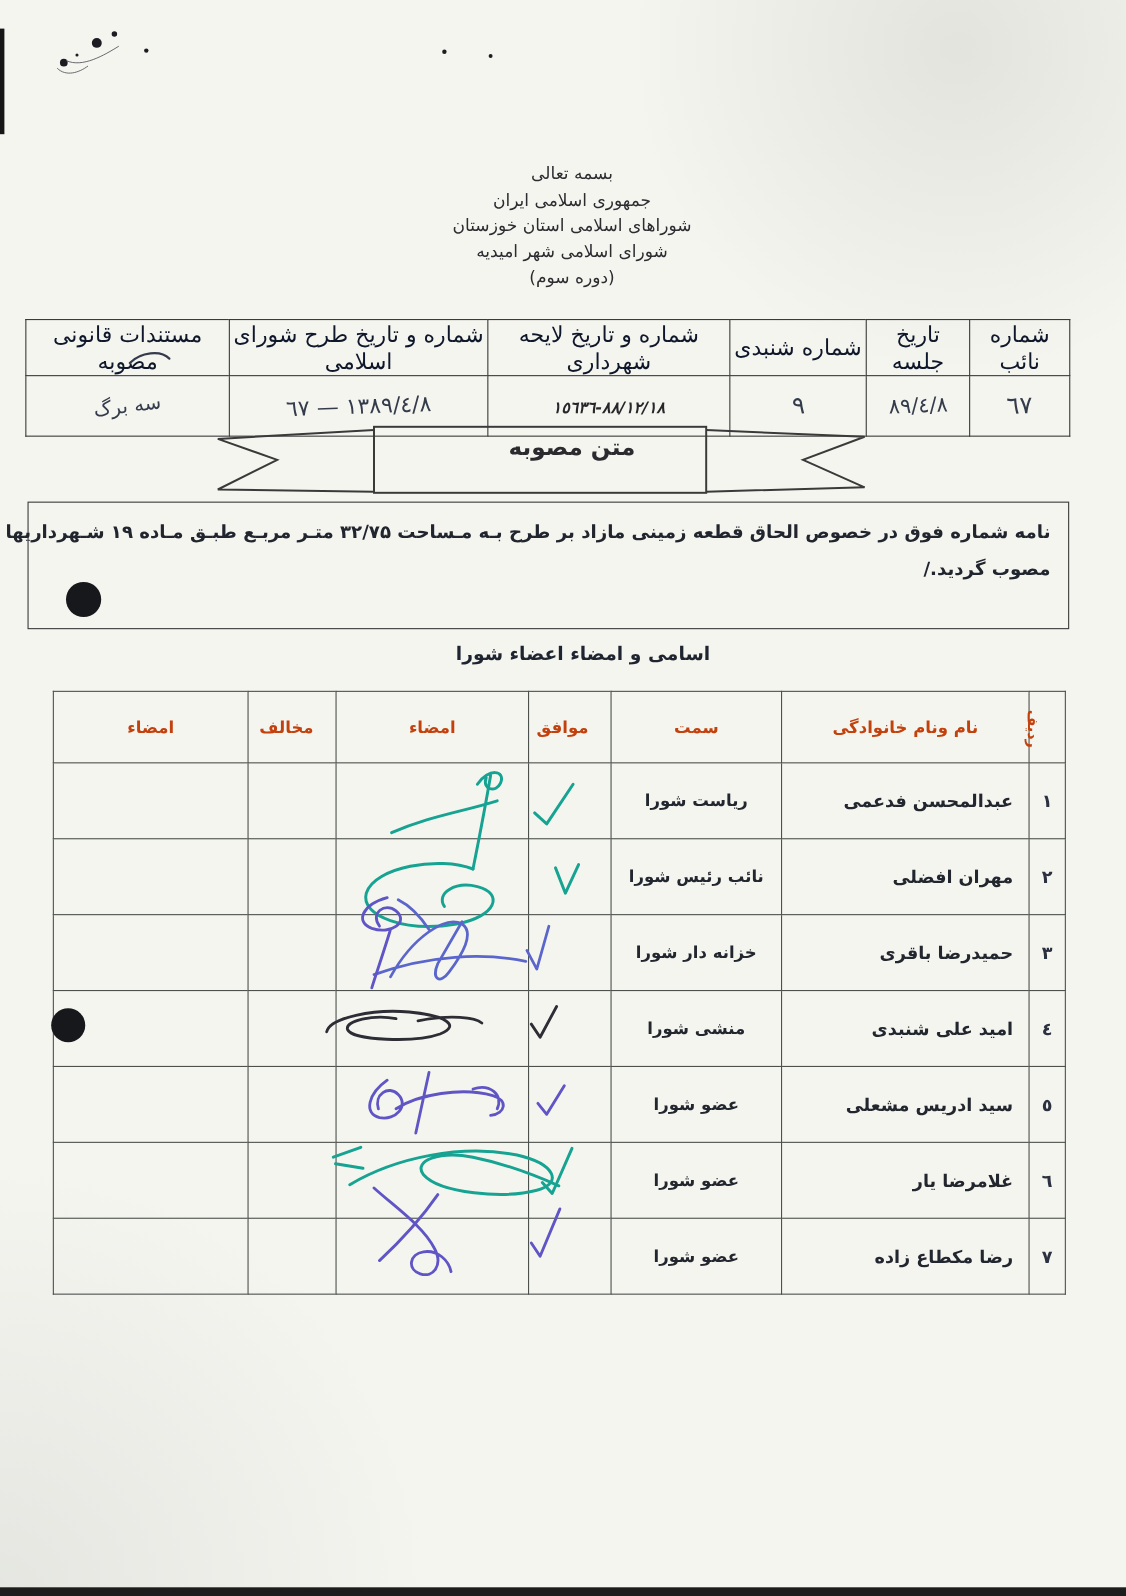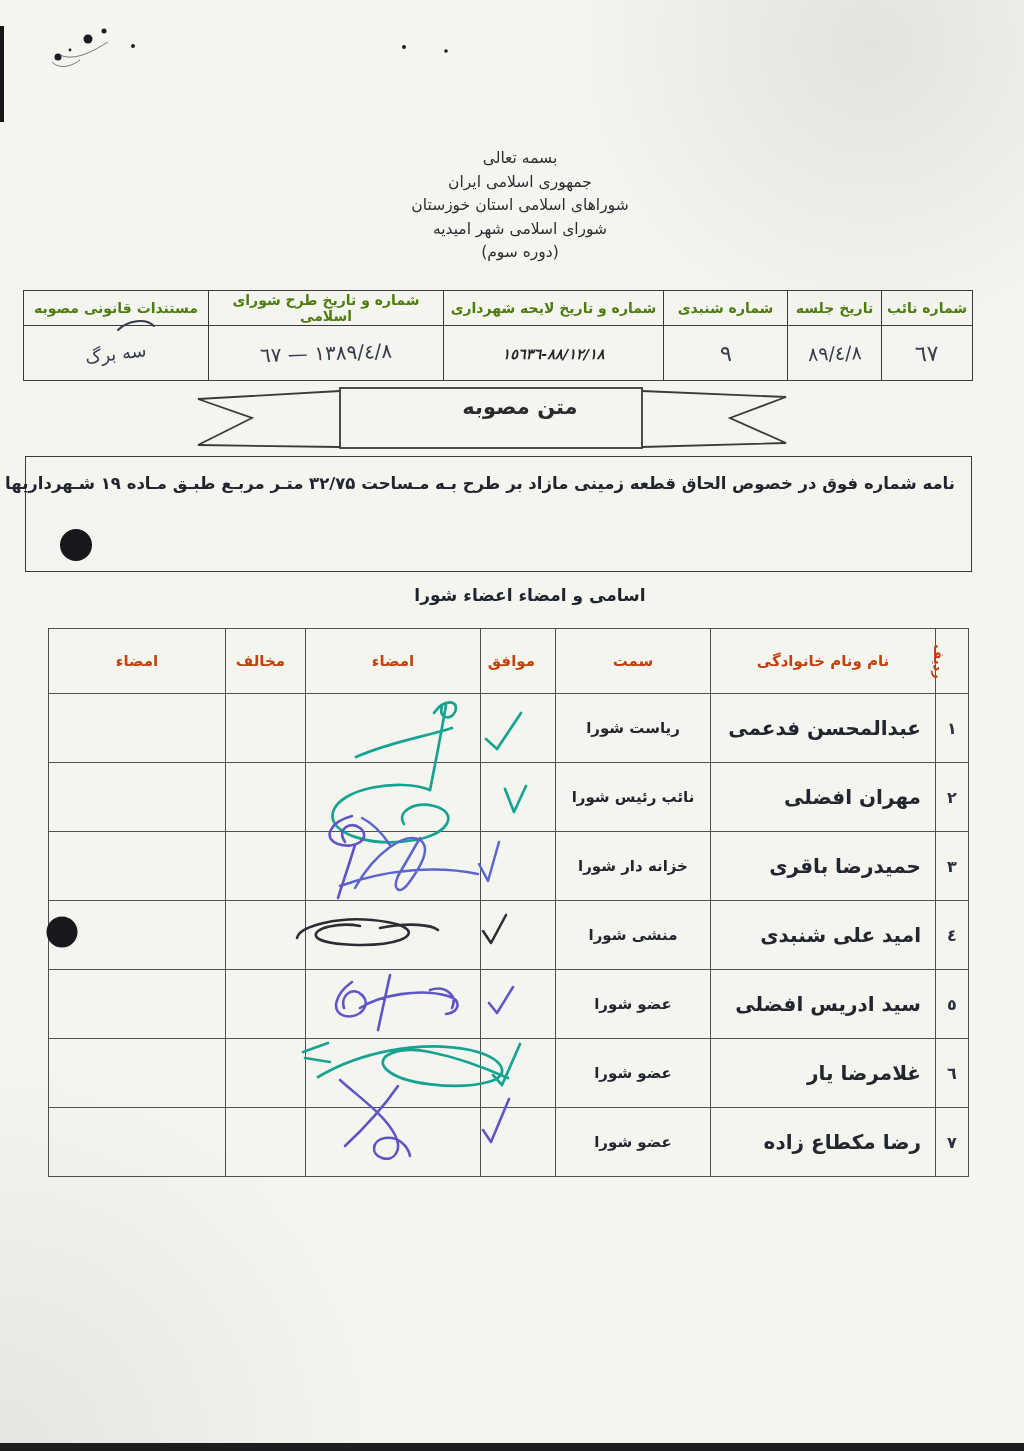--- a/index.html
+++ b/index.html
@@ -14,21 +14,21 @@
     radial-gradient(circle at 0% 100%, rgba(180,185,178,.25), rgba(0,0,0,0) 22%);
     pointer-events:none;}
   .scan-bottom{position:absolute;left:0;right:0;bottom:0;height:8px;background:#1d1d1d;}
   .scan-left{position:absolute;left:0;top:26px;width:4px;height:96px;background:#161616;}
 
   .header-block{position:absolute;left:0;top:147px;width:1040px;text-align:center;direction:rtl;}
   .header-block div{font-size:15.5px;line-height:23.5px;color:#2c2c31;letter-spacing:.2px;}
 
   table{border-collapse:collapse;table-layout:fixed;}
   .info-table{position:absolute;left:23px;top:290px;width:949px;direction:rtl;}
-  .info-table th{border:1.6px solid #3a3a3a;font-size:14px;font-weight:bold;color:#4d7c0f;
+  .info-table th{border:1.6px solid #3a3a3a;font-size:20px;font-weight:normal;color:#0f172a;
     height:30px;padding:1px 2px;background:transparent;}
   .info-table td{border:1.6px solid #3a3a3a;height:52px;text-align:center;vertical-align:middle;}
   .hw{color:#343c4c;font-size:22px;transform:rotate(-2deg);display:inline-block;letter-spacing:1px;}
   .hw-small{font-size:18px;transform:rotate(-7deg);}
   .typed{font-size:14.5px;font-weight:bold;color:#26262b;letter-spacing:.5px;font-style:italic;}
 
   .ribbon{position:absolute;left:190px;top:385px;width:602px;height:66px;}
   .ribbon-label{position:absolute;left:340px;top:395px;width:290px;text-align:center;
     font-size:21px;font-weight:bold;color:#2a2a2f;direction:rtl;margin-left:35px;}
 
@@ -39,21 +39,21 @@
     text-align:justify;text-align-last:justify;white-space:nowrap;}
   .res-line.last{text-align:right;text-align-last:right;}
 
   .section-title{position:absolute;left:0;top:585px;width:1060px;text-align:center;
     font-size:17px;font-weight:bold;color:#1e2430;direction:rtl;}
 
   .sig-table{position:absolute;left:48px;top:628px;width:920px;direction:rtl;}
   .sig-table th{border:1.5px solid #4c514d;font-size:15px;font-weight:bold;color:#c2410c;
     height:64px;padding:0 20px;}
   .sig-table td{border:1.5px solid #4c514d;height:66px;text-align:center;vertical-align:middle;}
-  .sig-table td.name-cell{text-align:right;padding-right:14px;font-size:20px;font-weight:bold;color:#22262e;padding-left:10px;}
+  .sig-table td.name-cell{text-align:right;padding-right:14px;font-size:16px;font-weight:bold;color:#22262e;padding-left:10px;}
   .sig-table td.pos-cell{font-size:15px;font-weight:bold;color:#22262e;}
   .sig-table td.num-cell{font-size:16px;font-weight:bold;color:#2b3140;}
   .rotate-header{display:inline-block;transform:rotate(90deg);font-size:13px;}
 
   .overlay{position:absolute;left:0;top:0;width:1024px;height:1451px;pointer-events:none;z-index:10;}
 </style>
 </head>
 <body>
 
 <div class="paper-tint"></div>
@@ -100,20 +100,21 @@
   <g fill="none" stroke="#3a3a3a" stroke-width="1.8">
     <path d="M150,6 L8,14 L62,33 L8,60 L150,62"></path>
     <path d="M452,6 L596,12 L540,33 L596,58 L452,62"></path>
     <rect x="150" y="3" width="302" height="60"></rect>
   </g>
 </svg>
 <div class="ribbon-label">متن مصوبه</div>
 
 <div class="res-box">
   <div class="res-line">نامه شماره فوق در خصوص الحاق قطعه زمینی مازاد بر طرح بـه مـساحت ۳۲/۷۵ متـر مربـع طبـق مـاده ۱۹ شـهرداریها واقـع در</div>
+  <div class="res-line last">مصوب گردید./</div>
 </div>
 
 <div class="section-title">اسامی و امضاء اعضاء شورا</div>
 
 <table class="sig-table">
   <colgroup>
     <col style="width:33px">
       <col style="width:225px">
       <col style="width:155px">
       <col style="width:75px">
@@ -162,21 +163,21 @@
     <td class="num-cell">٤</td>
     <td class="name-cell">امید علی شنبدی</td>
     <td class="pos-cell">منشی شورا</td>
     <td></td>
     <td></td>
     <td></td>
     <td></td>
   </tr>
   <tr>
     <td class="num-cell">٥</td>
-    <td class="name-cell">سید ادریس افضلی</td>
+    <td class="name-cell">سید ادریس مشعلی</td>
     <td class="pos-cell">عضو شورا</td>
     <td></td>
     <td></td>
     <td></td>
     <td></td>
   </tr>
   <tr>
     <td class="num-cell">٦</td>
     <td class="name-cell">غلامرضا یار</td>
     <td class="pos-cell">عضو شورا</td>

